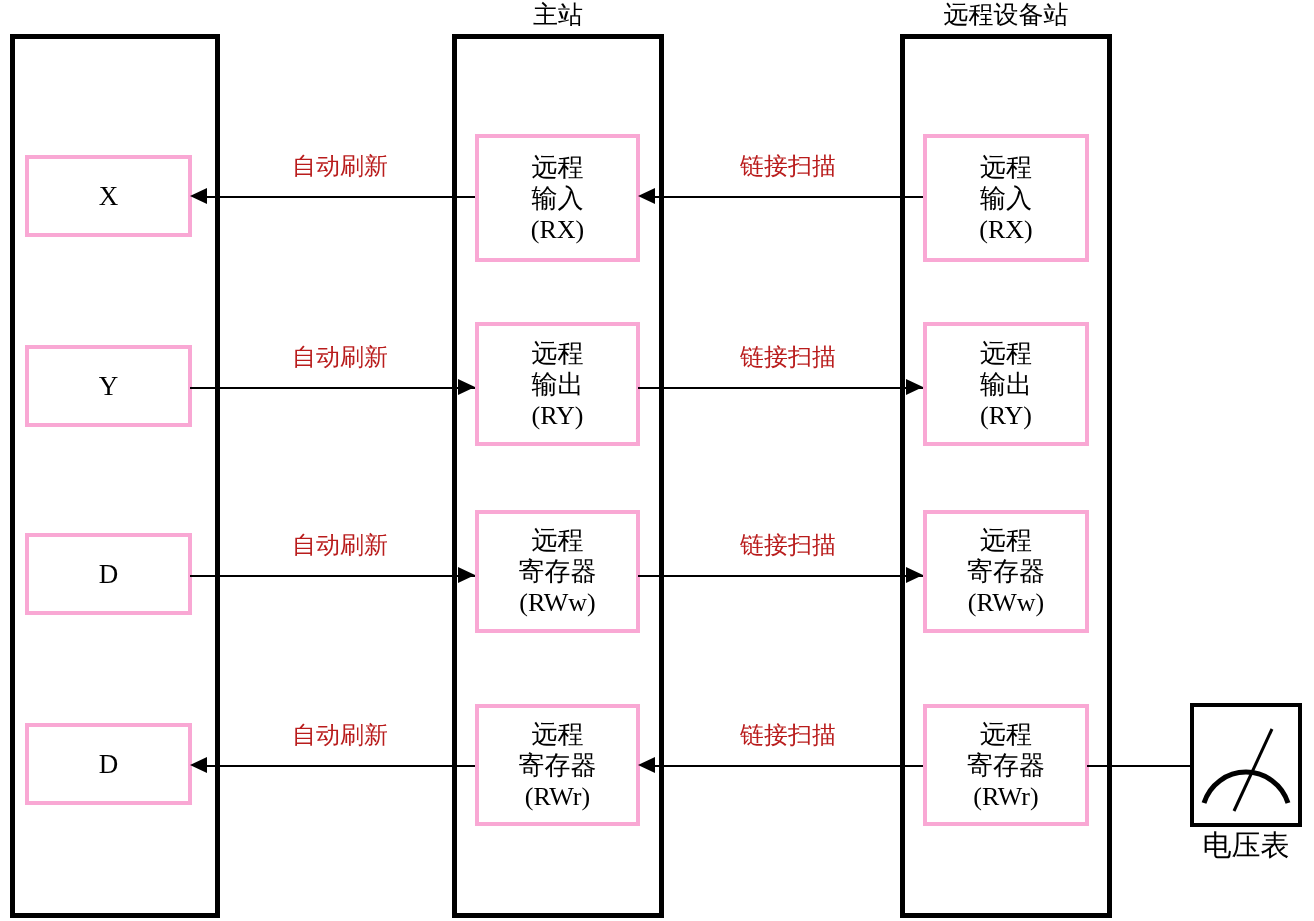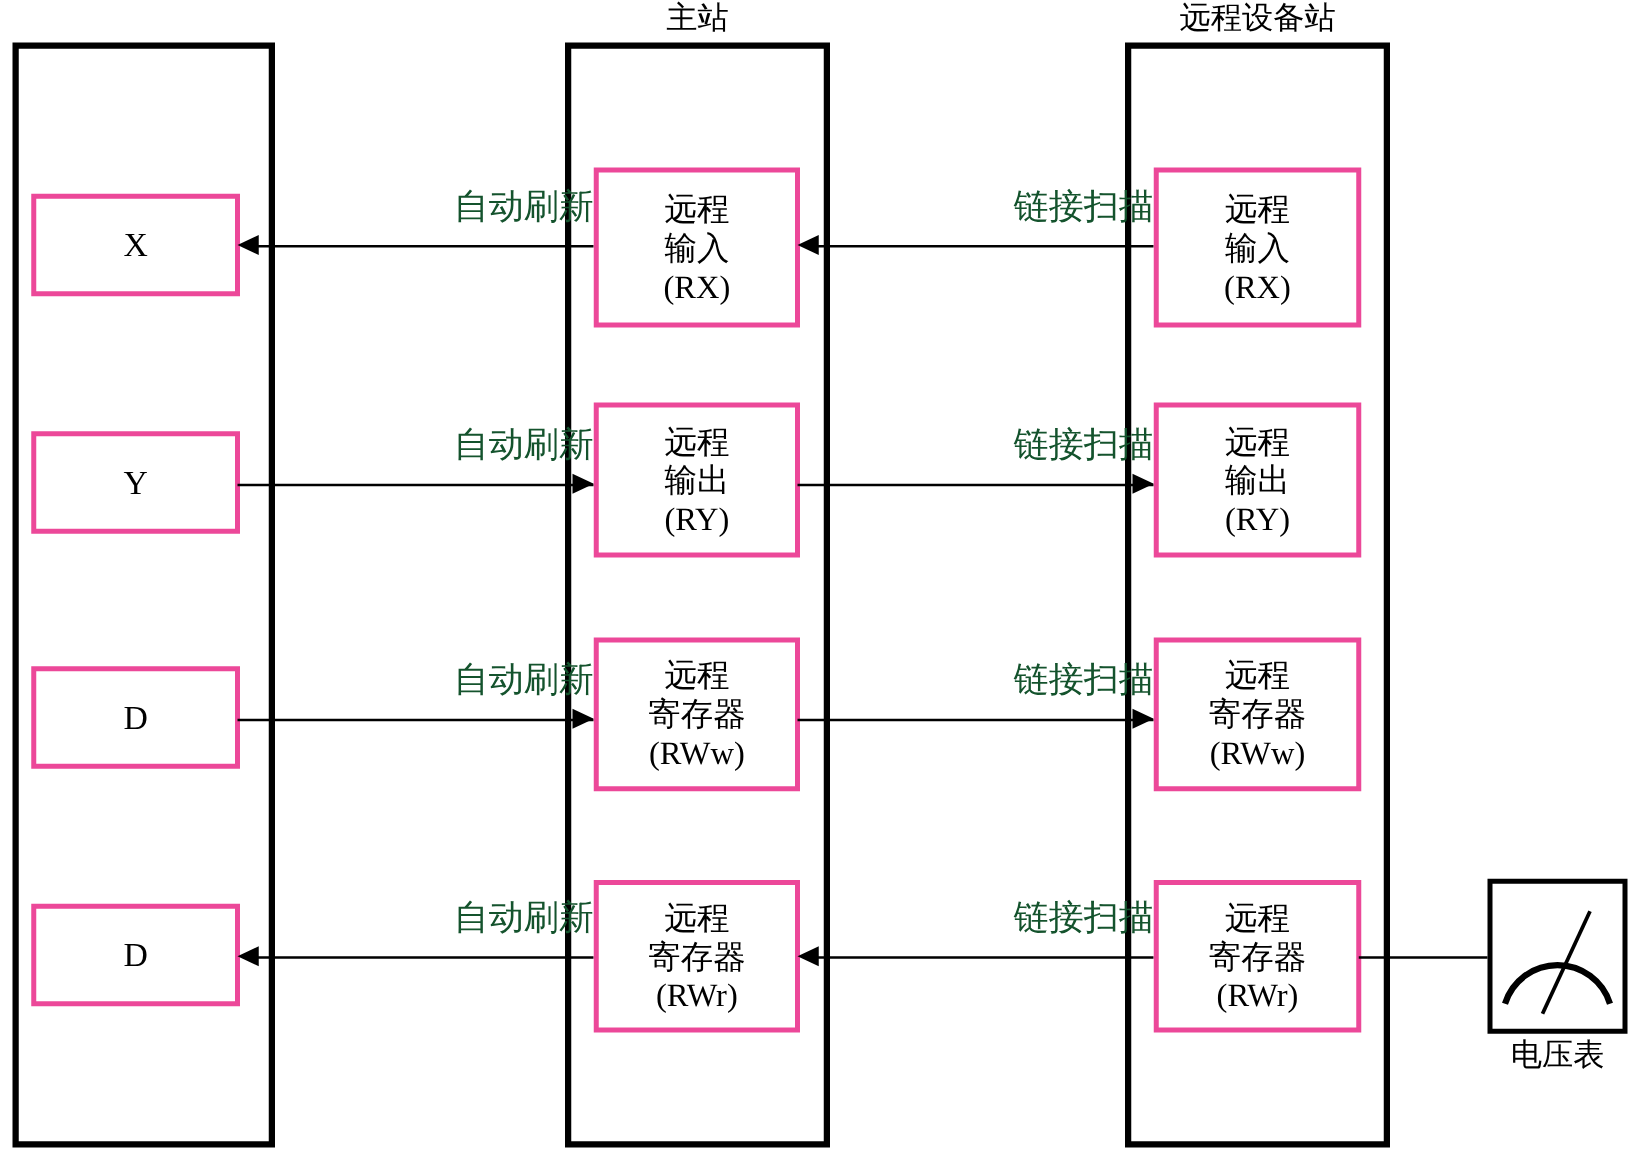--- a/index.html
+++ b/index.html
@@ -28,21 +28,21 @@
   
   .station {
     position: absolute;
     border: 5px solid #000000;
     background: #ffffff;
     box-sizing: border-box;
   }
   
   .box {
     position: absolute;
-    border: 4px solid #ec4899;
+    border: 4px solid #f9a8d4;
     background: #ffffff;
     box-sizing: border-box;
     display: flex;
     flex-direction: column;
     align-items: center;
     justify-content: center;
     font-size: 26px;
     line-height: 31px;
     text-align: center;
     color: #000;
@@ -62,38 +62,38 @@
     height: 0;
     border-top: 8px solid transparent;
     border-bottom: 8px solid transparent;
   }
   .arrow-left  { border-right: 17px solid #000000; }
   .arrow-right { border-left: 17px solid #000000; }
 
   
   .flow-label {
     position: absolute;
-    font-size: 28px;
+    font-size: 24px;
     line-height: 28px;
     white-space: nowrap;
-    text-align: right;
-    color: #14532d;
+    text-align: center;
+    color: #b91c1c;
   }
 
   
   .meter {
     position: absolute;
     border: 4px solid #000000;
     background: #ffffff;
     box-sizing: border-box;
   }
   .meter svg { display: block; }
   .meter-caption {
     position: absolute;
-    font-size: 25px;
+    font-size: 29px;
     line-height: 28px;
     white-space: nowrap;
     text-align: center;
     color: #000;
   }
 </style>
 </head>
 <body>
 
 <div id="canvas">

